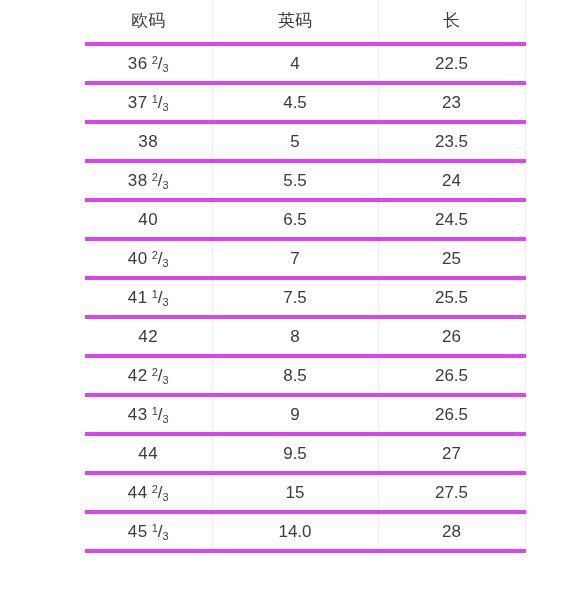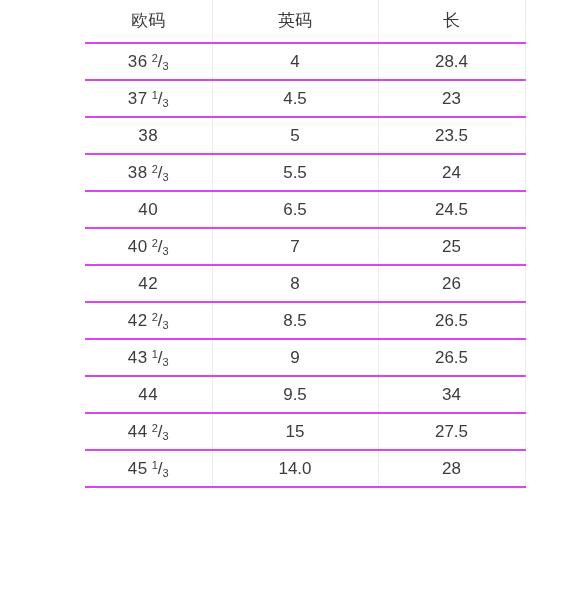--- a/index.html
+++ b/index.html
@@ -35,21 +35,21 @@
   table.size-table td {
     height: 35px;
     padding: 0;
     text-align: center;
     vertical-align: middle;
     color: #3c3c3c;
     font-weight: normal;
     font-size: 17px;
     line-height: 35px;
     white-space: nowrap;
-    border-bottom: 2px solid #d946ef;
+    border-bottom: 4px solid #d946ef;
     border-right: 1px solid #ededed;
   }
 
   table.size-table th:last-child,
   table.size-table td:last-child {
     border-right: 1px solid #ededed;
   }
 
   table.size-table th {
     height: 42px;
@@ -94,21 +94,21 @@
       <tr>
         <th>欧码</th>
         <th>英码</th>
         <th>长</th>
       </tr>
     </thead>
     <tbody id="table-body">
         <tr>
           <td><span class="whole">36</span><span class="frac"><span class="num">2</span><span class="bar">/</span><span class="den">3</span></span></td>
           <td>4</td>
-          <td>28.4</td>
+          <td>22.5</td>
         </tr>
         <tr>
           <td><span class="whole">37</span><span class="frac"><span class="num">1</span><span class="bar">/</span><span class="den">3</span></span></td>
           <td>4.5</td>
           <td>23</td>
         </tr>
         <tr>
           <td><span class="whole">38</span></td>
           <td>5</td>
           <td>23.5</td>
@@ -122,38 +122,43 @@
           <td><span class="whole">40</span></td>
           <td>6.5</td>
           <td>24.5</td>
         </tr>
         <tr>
           <td><span class="whole">40</span><span class="frac"><span class="num">2</span><span class="bar">/</span><span class="den">3</span></span></td>
           <td>7</td>
           <td>25</td>
         </tr>
         <tr>
+          <td><span class="whole">41</span><span class="frac"><span class="num">1</span><span class="bar">/</span><span class="den">3</span></span></td>
+          <td>7.5</td>
+          <td>25.5</td>
+        </tr>
+        <tr>
           <td><span class="whole">42</span></td>
           <td>8</td>
           <td>26</td>
         </tr>
         <tr>
           <td><span class="whole">42</span><span class="frac"><span class="num">2</span><span class="bar">/</span><span class="den">3</span></span></td>
           <td>8.5</td>
           <td>26.5</td>
         </tr>
         <tr>
           <td><span class="whole">43</span><span class="frac"><span class="num">1</span><span class="bar">/</span><span class="den">3</span></span></td>
           <td>9</td>
           <td>26.5</td>
         </tr>
         <tr>
           <td><span class="whole">44</span></td>
           <td>9.5</td>
-          <td>34</td>
+          <td>27</td>
         </tr>
         <tr>
           <td><span class="whole">44</span><span class="frac"><span class="num">2</span><span class="bar">/</span><span class="den">3</span></span></td>
           <td>15</td>
           <td>27.5</td>
         </tr>
         <tr>
           <td><span class="whole">45</span><span class="frac"><span class="num">1</span><span class="bar">/</span><span class="den">3</span></span></td>
           <td>14.0</td>
           <td>28</td>

